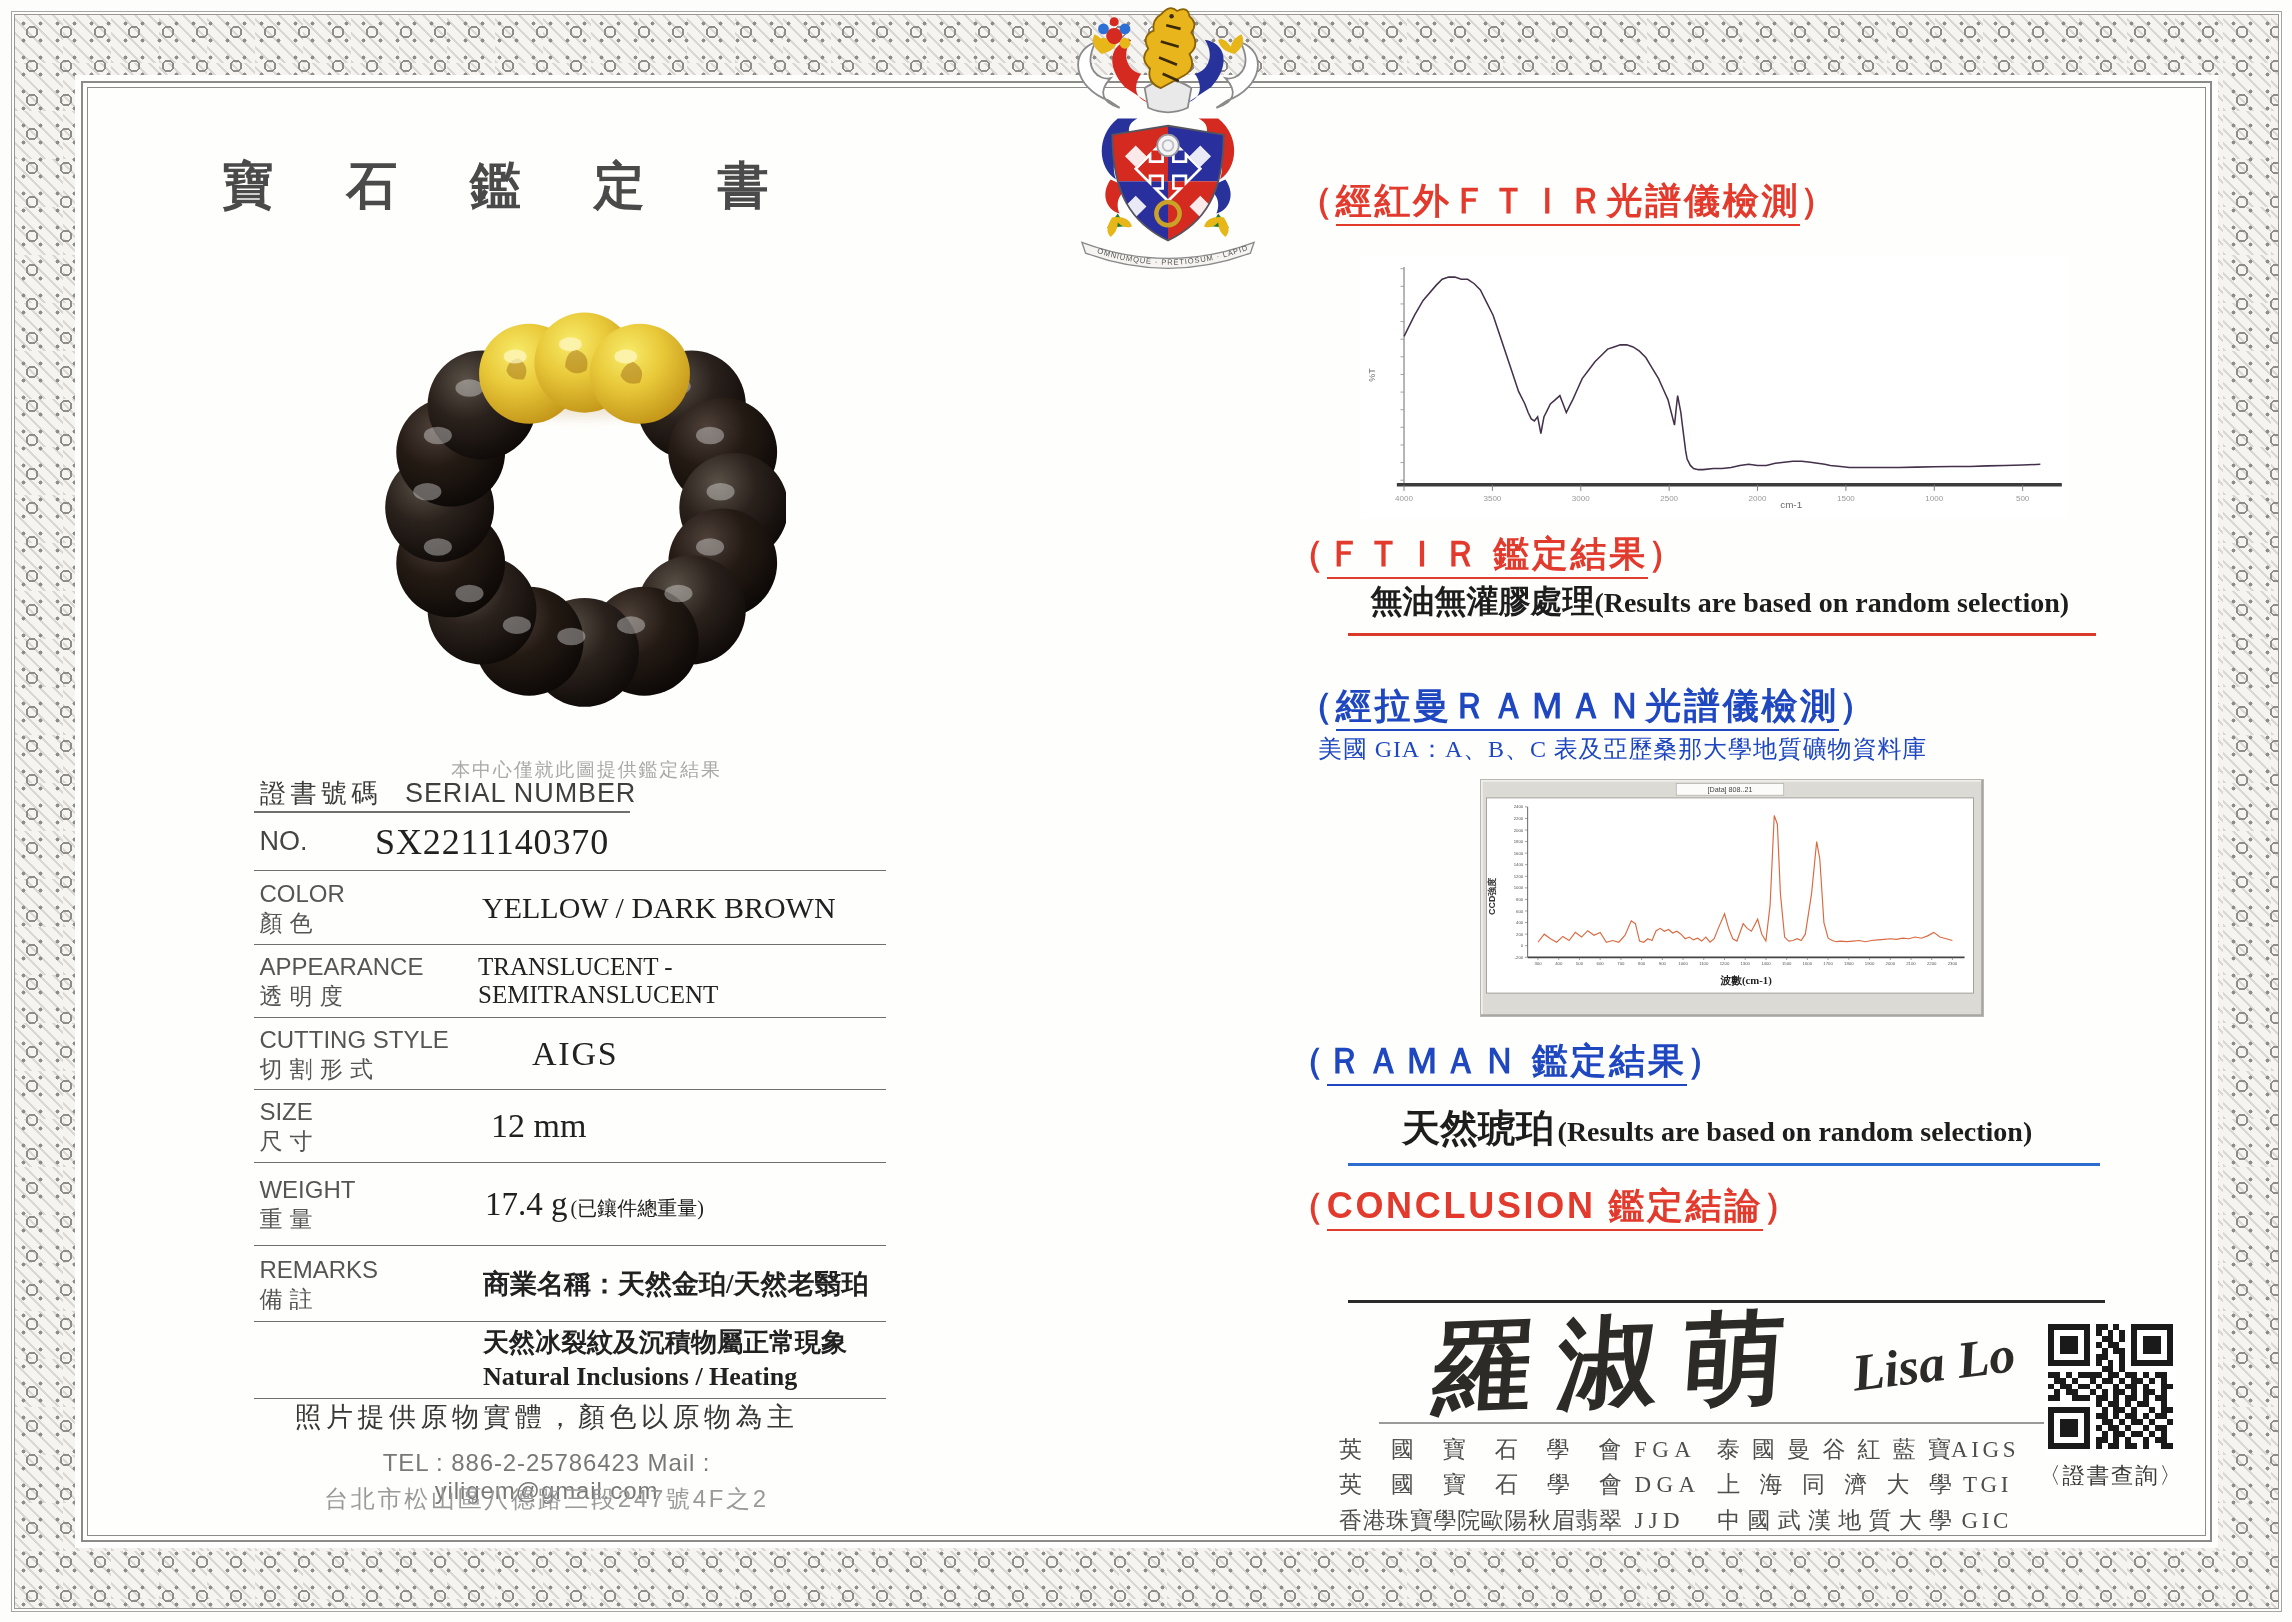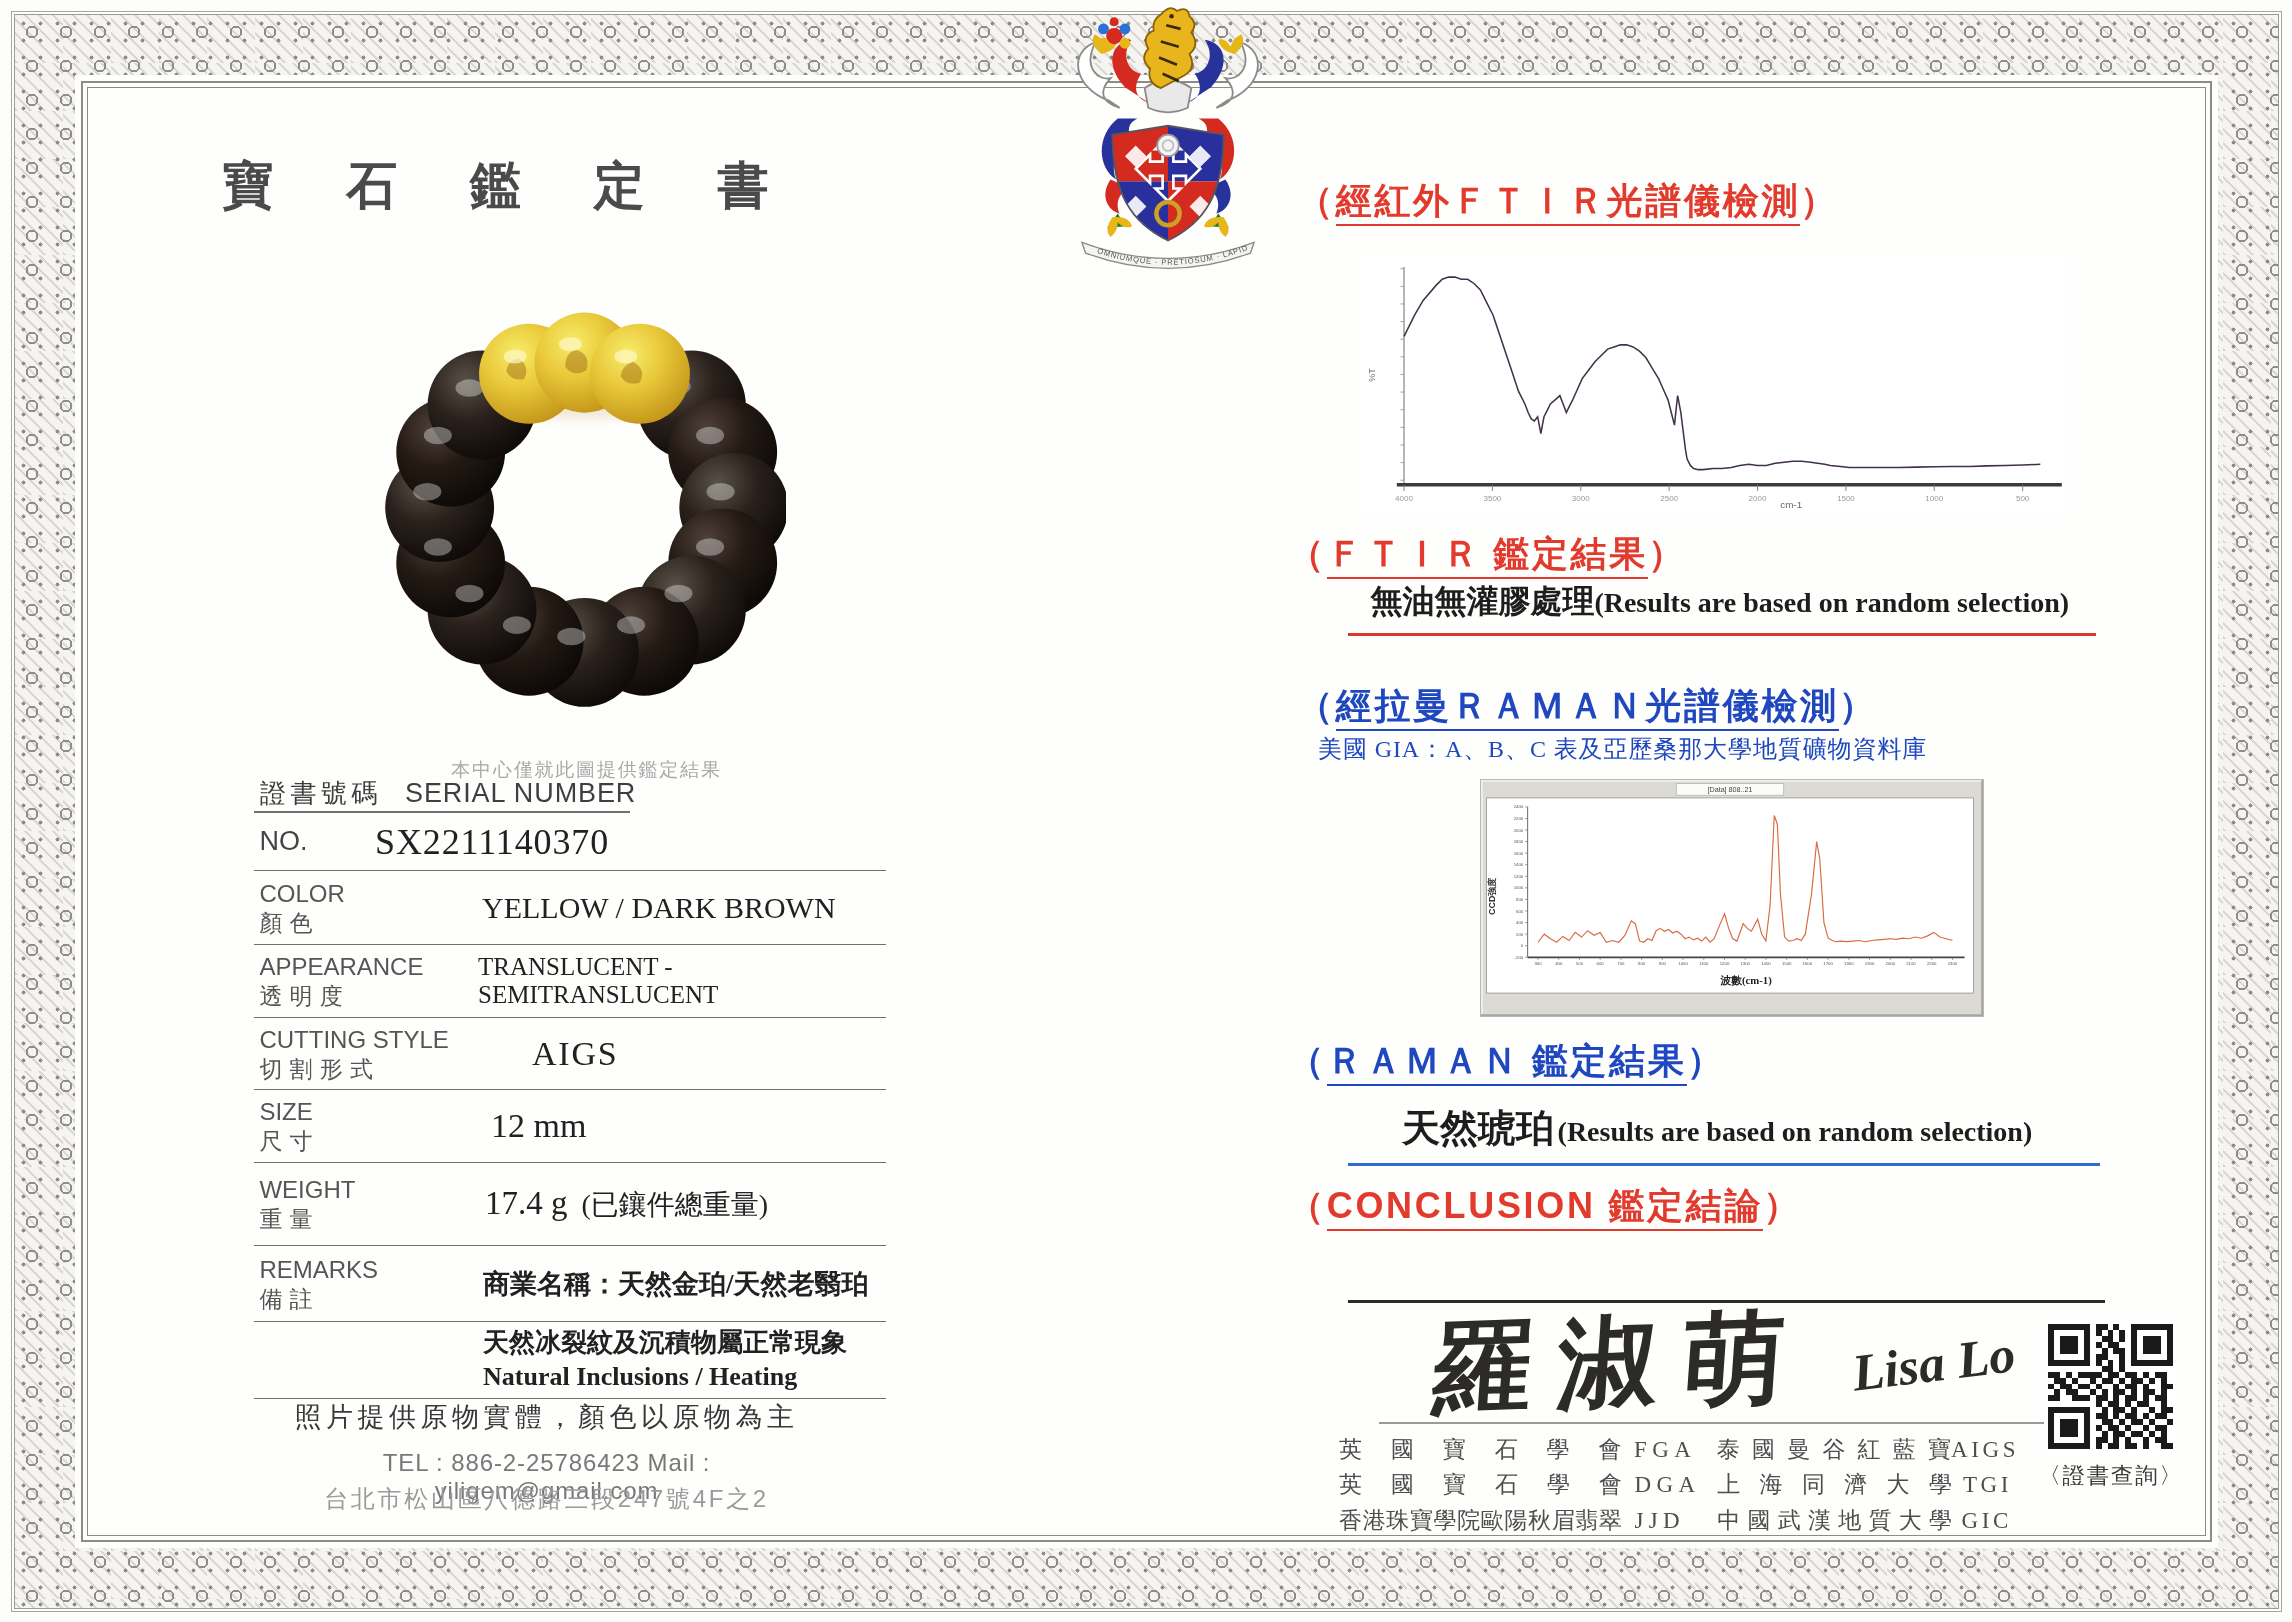--- a/index.html
+++ b/index.html
@@ -32,21 +32,21 @@
   .serial-underline{left:254px;top:811px;width:376px;height:1.8px;background:#6f6f6f;}
 
   .spec-table{left:254px;top:813px;width:632px;}
   .spec-row{position:relative;border-bottom:1.8px solid #6f6f6f;}
   .spec-label{position:absolute;left:5.4px;top:50%;transform:translateY(-50%);
               font-family:"Liberation Sans",sans-serif;color:#555;line-height:1.25;}
   .spec-label .len{display:block;font-size:24px;}
   .spec-label .lcjk{display:block;font-size:23px;letter-spacing:7.2px;}
   .spec-value{position:absolute;top:50%;transform:translateY(-50%);color:#212121;}
   .v-serif{font-family:"Liberation Serif",serif;}
-  .suffix-cjk{font-size:28px;margin-left:14px;}
+  .suffix-cjk{font-size:20px;margin-left:3px;}
   .footer-photo{left:269px;top:1399px;width:555px;text-align:center;font-size:27px;letter-spacing:4.5px;color:#383838;}
   .footer-tel{left:269px;top:1449px;width:555px;text-align:center;font-size:24px;color:#787878;
               font-family:"Liberation Sans",sans-serif;letter-spacing:0.9px;}
   .footer-addr{left:269px;top:1483px;width:555px;text-align:center;font-size:24px;color:#9a9a9a;
               font-family:"Liberation Sans",sans-serif;letter-spacing:2.7px;}
 
   
   .h-red{color:#e23b2e;font-weight:700;}
   .h-blue{color:#1e47c0;font-weight:700;}
   .h-paren{font-size:36px;letter-spacing:2.7px;}

